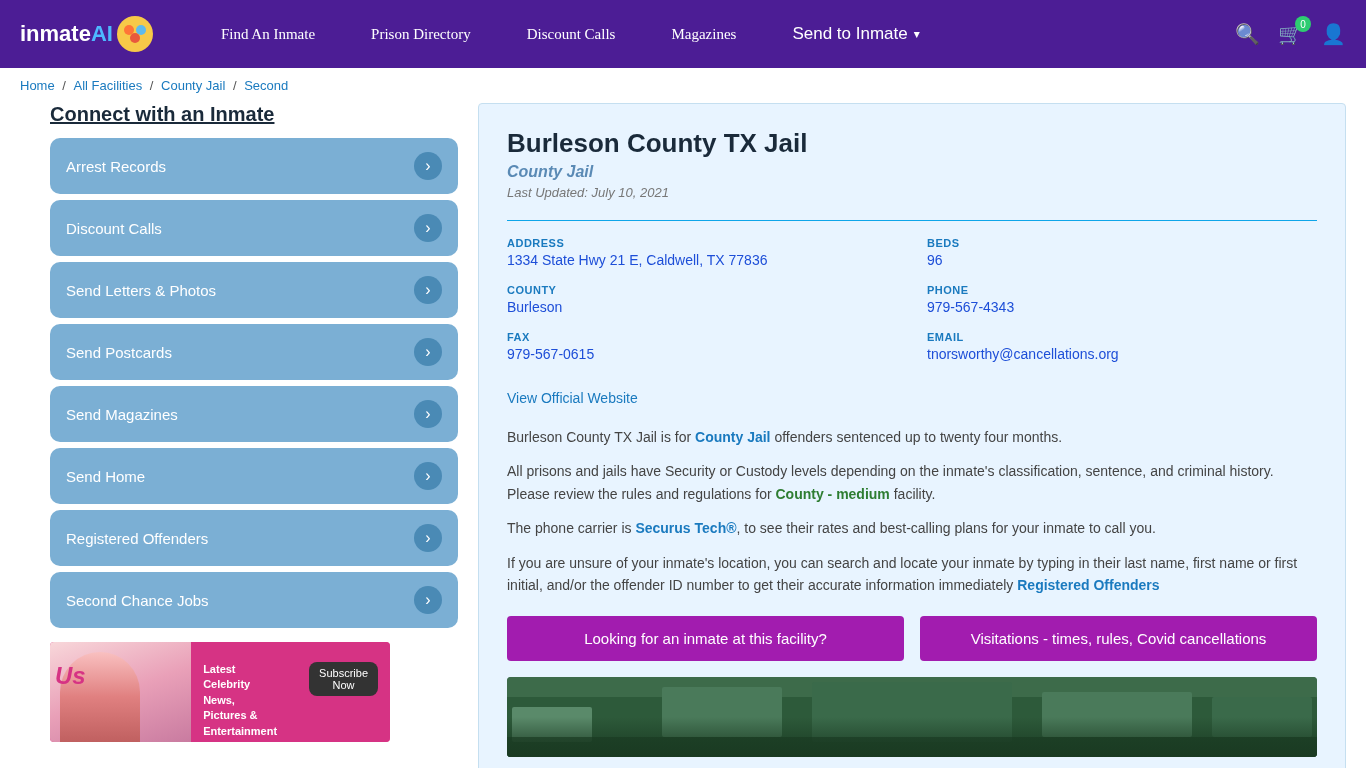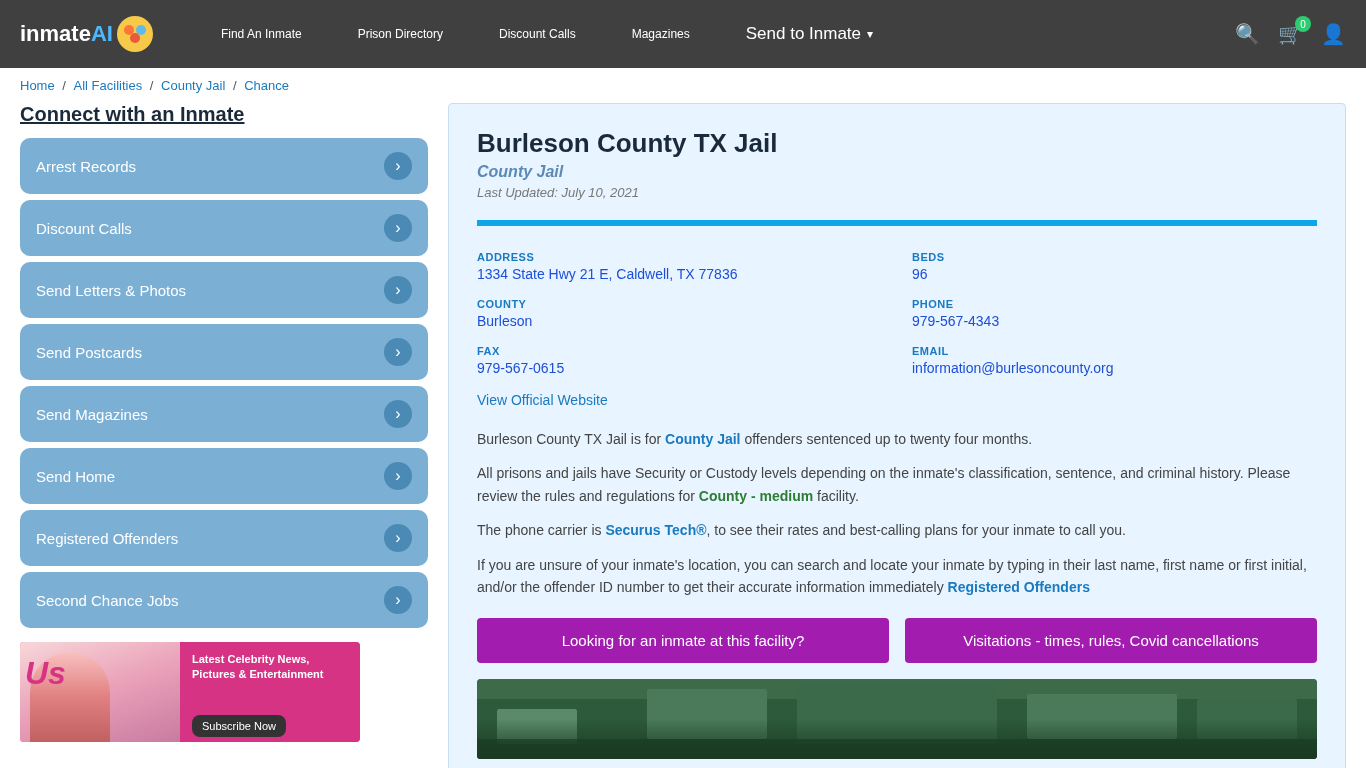--- a/index.html
+++ b/index.html
@@ -1,20 +1,20 @@
 <!DOCTYPE html>
 <html><head>
   <meta charset="utf-8">
   <style>
     * { margin: 0; padding: 0; box-sizing: border-box; }
     body { font-family: Arial, sans-serif; font-size: 14px; color: #333; background: #fff; width: 1366px; }
 
     
     .navbar {
-      background: #404040;
+      background: #4c1d95;
       display: flex;
       align-items: center;
       padding: 0 20px;
       height: 68px;
     }
     .navbar-logo {
       display: flex;
       align-items: center;
       margin-right: 40px;
     }
@@ -23,26 +23,27 @@
     }
     .nav-links {
       display: flex;
       align-items: center;
       flex: 1;
       gap: 0;
     }
     .nav-link {
       color: #fff;
       text-decoration: none;
-      font-size: 12px;
+      font-size: 15px;
       padding: 0 28px;
       height: 68px;
       display: flex;
       align-items: center;
       cursor: pointer;
+      font-family: Liberation Serif, serif;
     }
     .nav-link-dropdown {
       color: #fff;
       text-decoration: none;
       font-size: 17px;
       padding: 0 28px;
       height: 64px;
       display: flex;
       align-items: center;
       cursor: pointer;
@@ -91,20 +92,21 @@
       display: flex;
       padding: 0 20px 20px;
       gap: 20px;
       align-items: flex-start;
     }
 
     
     .sidebar {
       width: 408px;
       flex-shrink: 0;
+      margin-left: 30px;
     }
     .sidebar-title {
       font-size: 20px;
       font-weight: bold;
       text-decoration: underline;
       margin-bottom: 12px;
       color: #1a2a3a;
     }
     .sidebar-item {
       display: flex;
@@ -154,23 +156,23 @@
       bottom: 0;
       left: 10px;
       width: 80px;
       height: 90px;
       background: linear-gradient(180deg, #f9c0c0 0%, #e08080 50%, #c06060 100%);
       border-radius: 40px 40px 0 0;
     }
     .ad-content {
       flex: 1;
       background: #d63384;
-      padding: 10px 12px;
-      display: flex;
-      flex-direction: column;
+      padding: 20px 12px;
+      display: flex;
+      flex-direction: row;
       justify-content: space-between;
       gap: 32px;
     }
     .ad-text {
       color: #fff;
       font-size: 11px;
       line-height: 1.4;
       font-weight: bold;
     }
     .ad-button {
@@ -208,23 +210,23 @@
     .facility-updated {
       font-size: 13px;
       color: #777;
       font-style: italic;
       margin-bottom: 20px;
     }
     .facility-info-grid {
       display: grid;
       grid-template-columns: 1fr 1fr;
       gap: 16px 30px;
-      border-top: 6px solid #0ea5e9;
-      padding-top: 25px;
-      margin-bottom: 16px;
+      border-top: 1px solid #0ea5e9;
+      padding-top: 16px;
+      margin-bottom: 28px;
     }
     .info-field-label {
       font-size: 11px;
       font-weight: bold;
       color: #1a7abf;
       text-transform: uppercase;
       letter-spacing: 0.5px;
       margin-bottom: 3px;
     }
     .info-field-value {
@@ -324,21 +326,21 @@
   </div>
 </nav>
 
 <div class="breadcrumb">
   <a href="#">Home</a>
   <span> / </span>
   <a href="#">All Facilities</a>
   <span> / </span>
   <a href="#">County Jail</a>
   <span> / </span>
-  <a href="#">Chance</a>
+  <a href="#">Second</a>
 </div>
 
 <div class="main-layout">
 
   <div class="sidebar">
     <div class="sidebar-title">Connect with an Inmate</div>
 
     <div class="sidebar-item">
       <span>Arrest Records</span>
       <div class="sidebar-arrow">›</div>
@@ -368,21 +370,21 @@
       <div class="sidebar-arrow">›</div>
     </div>
     <div class="sidebar-item">
       <span>Second Chance Jobs</span>
       <div class="sidebar-arrow">›</div>
     </div>
 
     <div class="ad-banner">
       <div class="ad-image-area">
         <div class="ad-person"></div>
-        <div style="position:absolute;top:13px;left:5px;font-size:32px;font-weight:bold;font-style:italic;color:#d63384;">Us</div>
+        <div style="position:absolute;top:20px;left:5px;font-size:24px;font-weight:bold;font-style:italic;color:#d63384;">Us</div>
       </div>
       <div class="ad-content">
         <div class="ad-text">Latest Celebrity News, Pictures &amp; Entertainment</div>
         <button class="ad-button">Subscribe Now</button>
       </div>
     </div>
   </div>
 
   <div class="facility-card">
     <div class="facility-name">Burleson County TX Jail</div>
@@ -405,21 +407,21 @@
       <div>
         <div class="info-field-label">PHONE</div>
         <div class="info-field-value">979-567-4343</div>
       </div>
       <div>
         <div class="info-field-label">FAX</div>
         <div class="info-field-value">979-567-0615</div>
       </div>
       <div>
         <div class="info-field-label">EMAIL</div>
-        <div class="info-field-value">information@burlesoncounty.org</div>
+        <div class="info-field-value">tnorsworthy@cancellations.org</div>
       </div>
     </div>
 
     <a href="#" class="view-website">View Official Website</a>
 
     <p class="facility-desc">
       Burleson County TX Jail is for <a href="#">County Jail</a> offenders sentenced up to twenty four months.
     </p>
     <p class="facility-desc">
       All prisons and jails have Security or Custody levels depending on the inmate's classification, sentence, and criminal history. Please review the rules and regulations for <a href="#" class="link-green">County - medium</a> facility.

